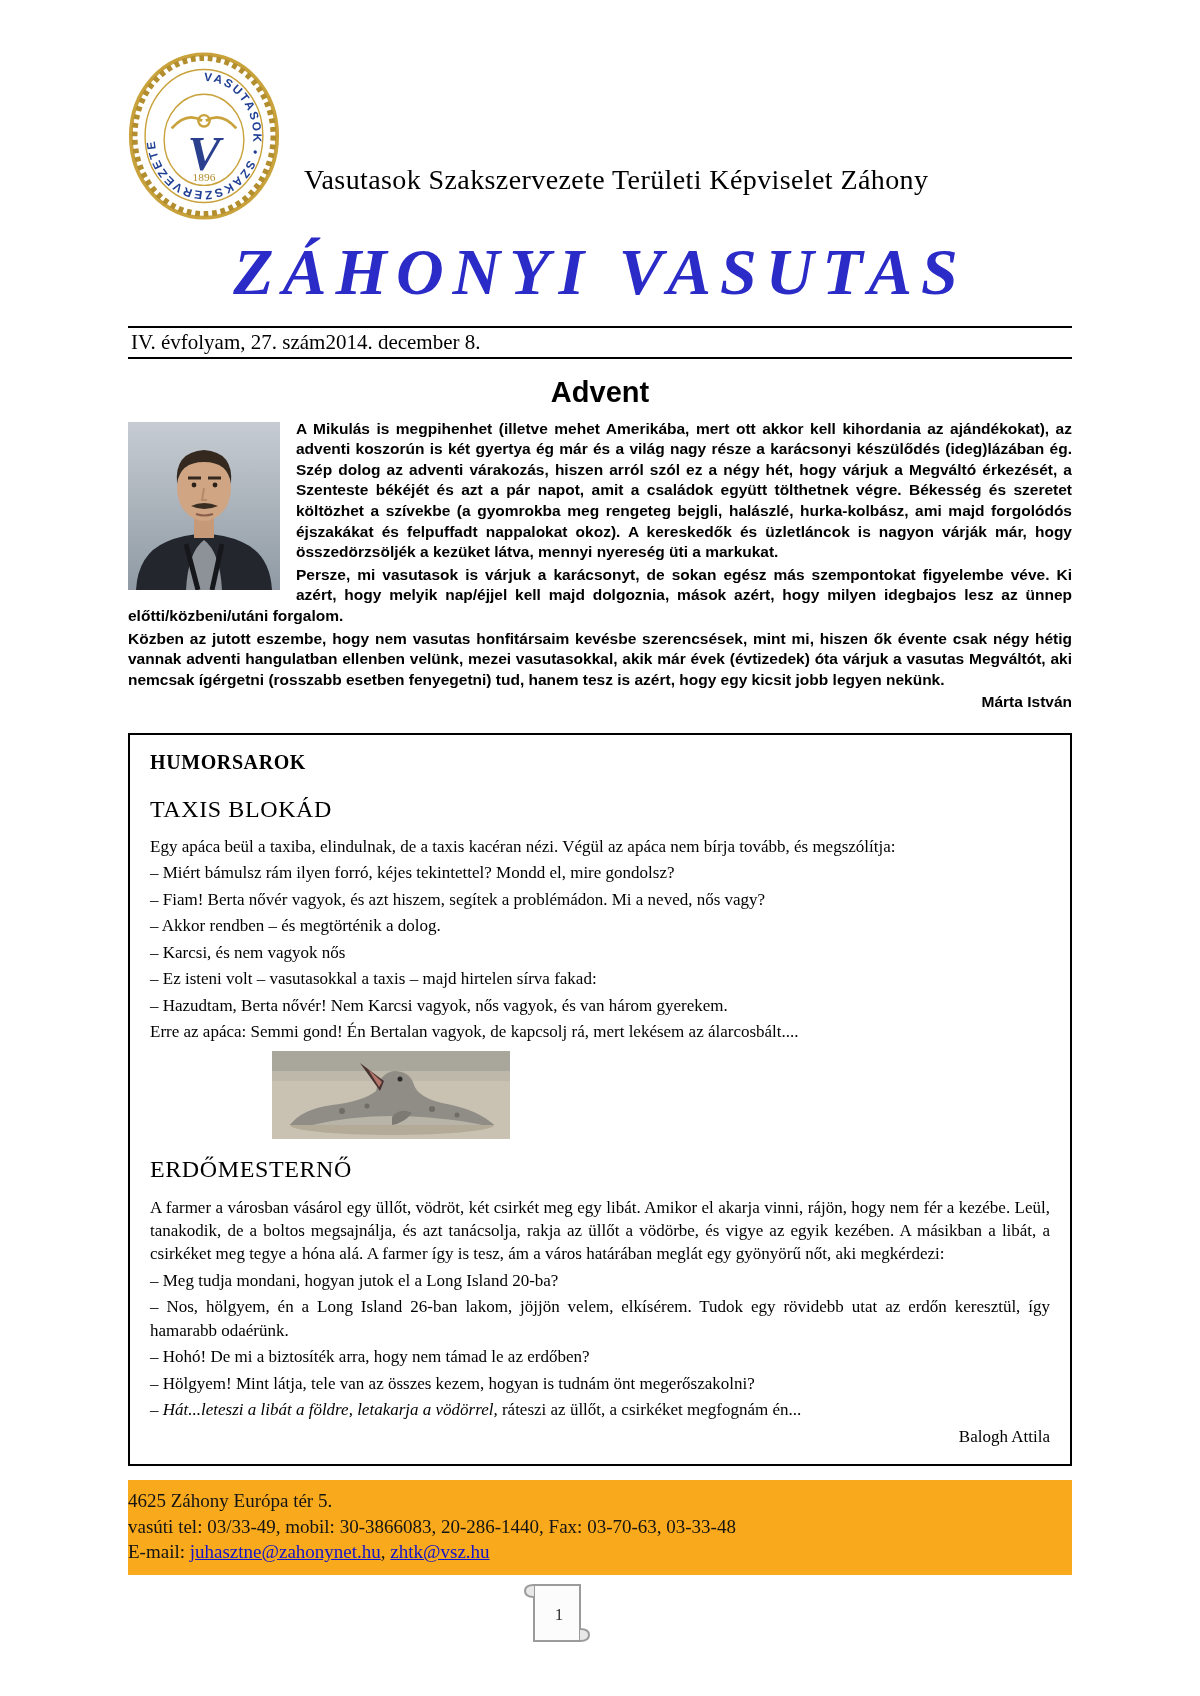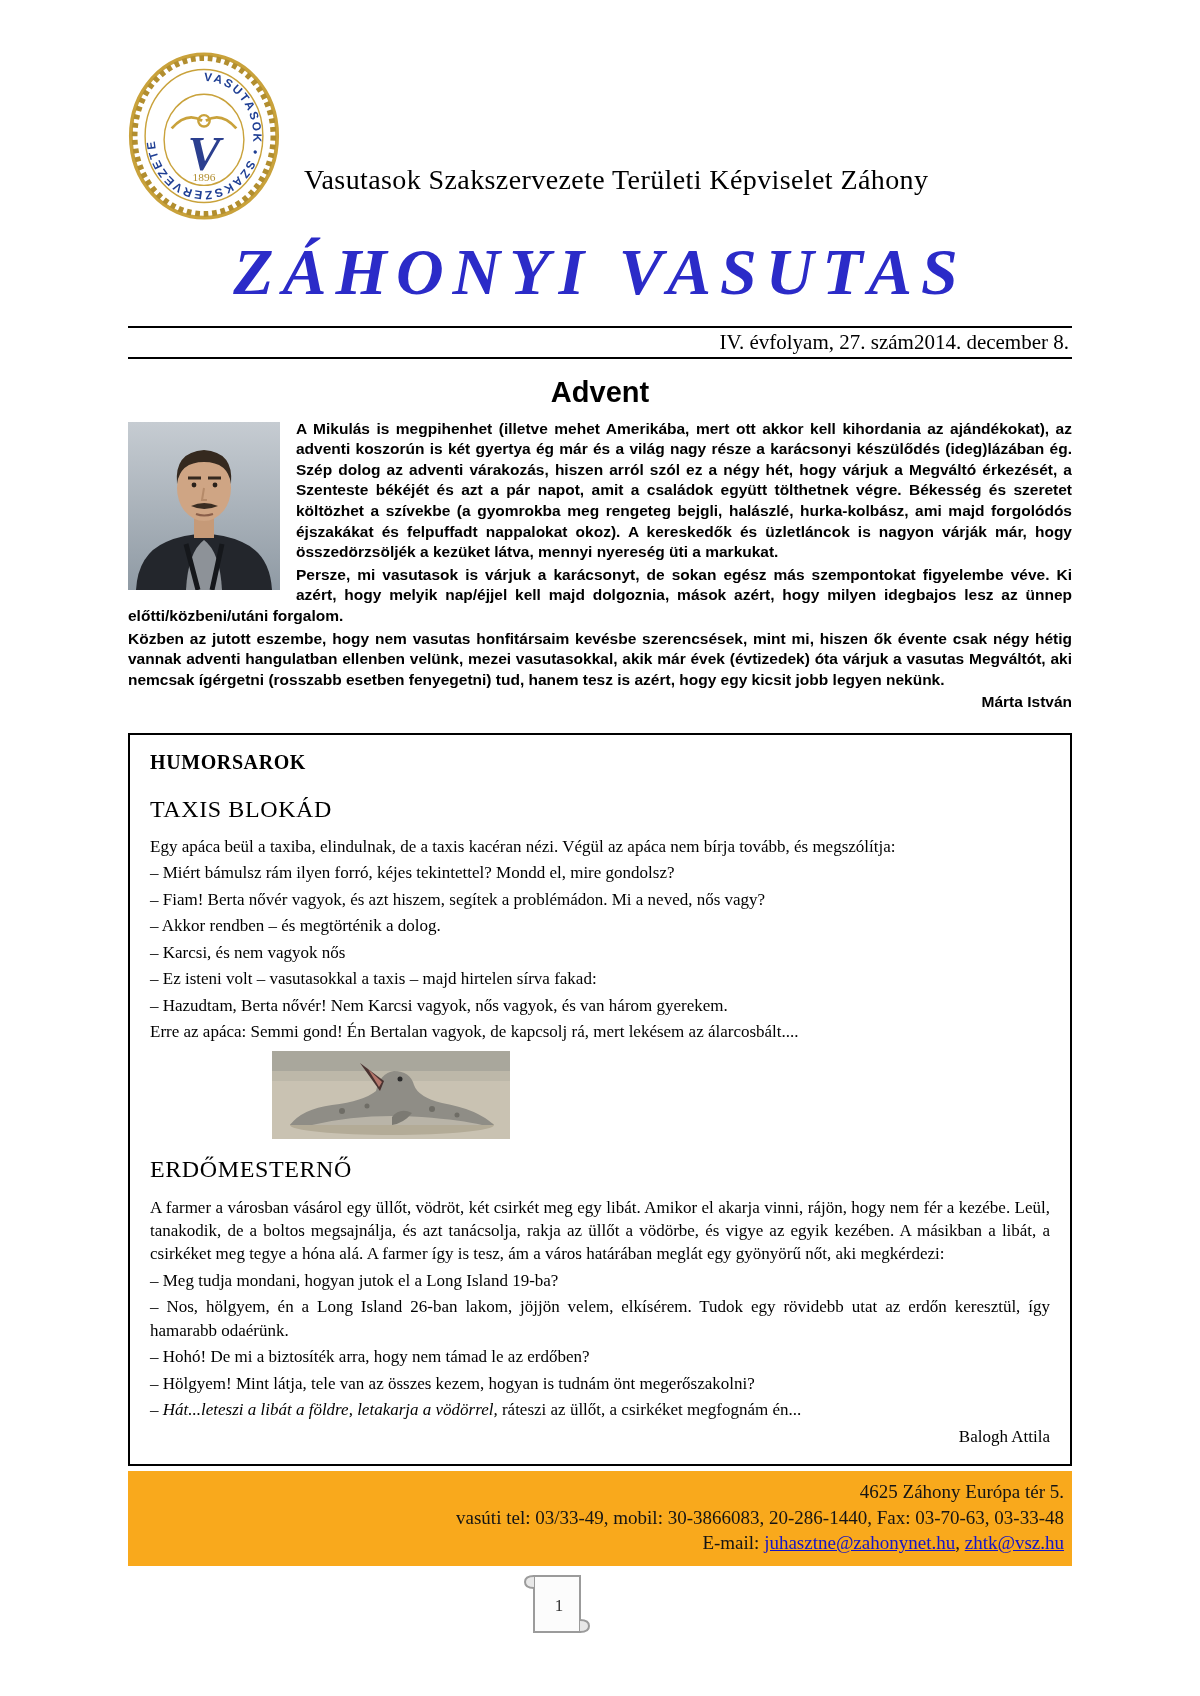--- a/index.html
+++ b/index.html
@@ -15,43 +15,43 @@
   .org-line{font-size:28px;padding-bottom:26px;letter-spacing:.4px;white-space:nowrap;}
 
   .nl-title{
     margin:12px 0 0;text-align:center;
     font-family:"Liberation Serif",serif;font-style:italic;font-weight:bold;
     font-size:66px;letter-spacing:9px;color:var(--title_blue,#2B2BC8);
   }
 
   .issue-bar{
     margin-top:16px;border-top:2px solid #000;border-bottom:2px solid #000;
-    display:flex;justify-content:flex-end;font-size:21px;padding:2px 3px;
+    display:flex;justify-content:flex-start;font-size:21px;padding:2px 3px;
   }
 
   
   .advent{font-family:"Liberation Sans",sans-serif;font-weight:bold;font-size:15.5px;
     line-height:1.33;text-align:justify;}
   .advent h2{font-size:29px;margin:14px 0 7px;text-align:center;}
   .portrait{float:left;width:152px;height:168px;margin:3px 16px 2px 0;}
   .advent p{margin:0 0 2px;}
   .author{text-align:right;margin-top:3px;}
 
   
   .humor-box{border:2px solid #000;margin-top:20px;padding:14px 20px 13px;
     font-family:"Liberation Serif",serif;font-size:17px;line-height:1.38;}
   .humor-box h3{font-size:20px;margin:0 0 16px;letter-spacing:.6px;}
   .humor-box h4{font-size:24px;font-weight:normal;margin:14px 0 9px;letter-spacing:.6px;}
   .humor-box p{margin:0 0 3px;}
   .j{text-align:justify;}
   .seal{display:block;width:238px;height:88px;margin:8px 0 4px 122px;}
 
   
-  .contact{margin-top:5px;background:var(--footer_bg,#F9A91C);text-align:right;
-    font-size:19px;line-height:1.35;padding:8px 8px 10px;color:#141414;}
+  .contact{margin-top:14px;background:var(--footer_bg,#F9A91C);text-align:left;
+    font-size:19px;line-height:1.35;padding:8px 0 10px;color:#141414;}
   .contact a{color:var(--link_blue,#1414C8);text-decoration:underline;cursor:pointer;}
 
   .pagenum-wrap{text-align:center;margin-top:2px;transform:translateX(-46px);}
 </style>
 </head>
 <body>
 
 <div class="page">
 
   <header class="masthead">
@@ -133,21 +133,21 @@
       <circle cx="128" cy="28" r="2.5" fill="#2c2c2c"></circle>
       <circle cx="70" cy="60" r="3" fill="#6f6d66"></circle>
         <circle cx="95" cy="55" r="2.5" fill="#6f6d66"></circle>
       <circle cx="160" cy="58" r="3" fill="#6f6d66"></circle>
         <circle cx="185" cy="64" r="2.5" fill="#6f6d66"></circle>
       <path d="M120 66 Q128 56 140 62 Q132 72 120 74 Z" fill="#7c7a73"></path>
     </svg>
 
     <h4>ERDŐMESTERNŐ</h4>
     <p class="j">A farmer a városban vásárol egy üllőt, vödröt, két csirkét meg egy libát. Amikor el akarja vinni, rájön, hogy nem fér a kezébe. Leül, tanakodik, de a boltos megsajnálja, és azt tanácsolja, rakja az üllőt a vödörbe, és vigye az egyik kezében. A másikban a libát, a csirkéket meg tegye a hóna alá. A farmer így is tesz, ám a város határában meglát egy gyönyörű nőt, aki megkérdezi:</p>
-    <p>– Meg tudja mondani, hogyan jutok el a Long Island 19-ba?</p>
+    <p>– Meg tudja mondani, hogyan jutok el a Long Island 20-ba?</p>
     <p class="j">– Nos, hölgyem, én a Long Island 26-ban lakom, jöjjön velem, elkísérem. Tudok egy rövidebb utat az erdőn keresztül, így hamarabb odaérünk.</p>
     <p>– Hohó! De mi a biztosíték arra, hogy nem támad le az erdőben?</p>
     <p>– Hölgyem! Mint látja, tele van az összes kezem, hogyan is tudnám önt megerőszakolni?</p>
     <p><span>– </span><em>Hát...leteszi a libát a földre, letakarja a vödörrel,</em><span> ráteszi az üllőt, a csirkéket megfognám én...</span></p>
 
     <p class="author">Balogh Attila</p>
   </section>
 
   <footer class="contact">
     <div>4625 Záhony Európa tér 5.</div>

